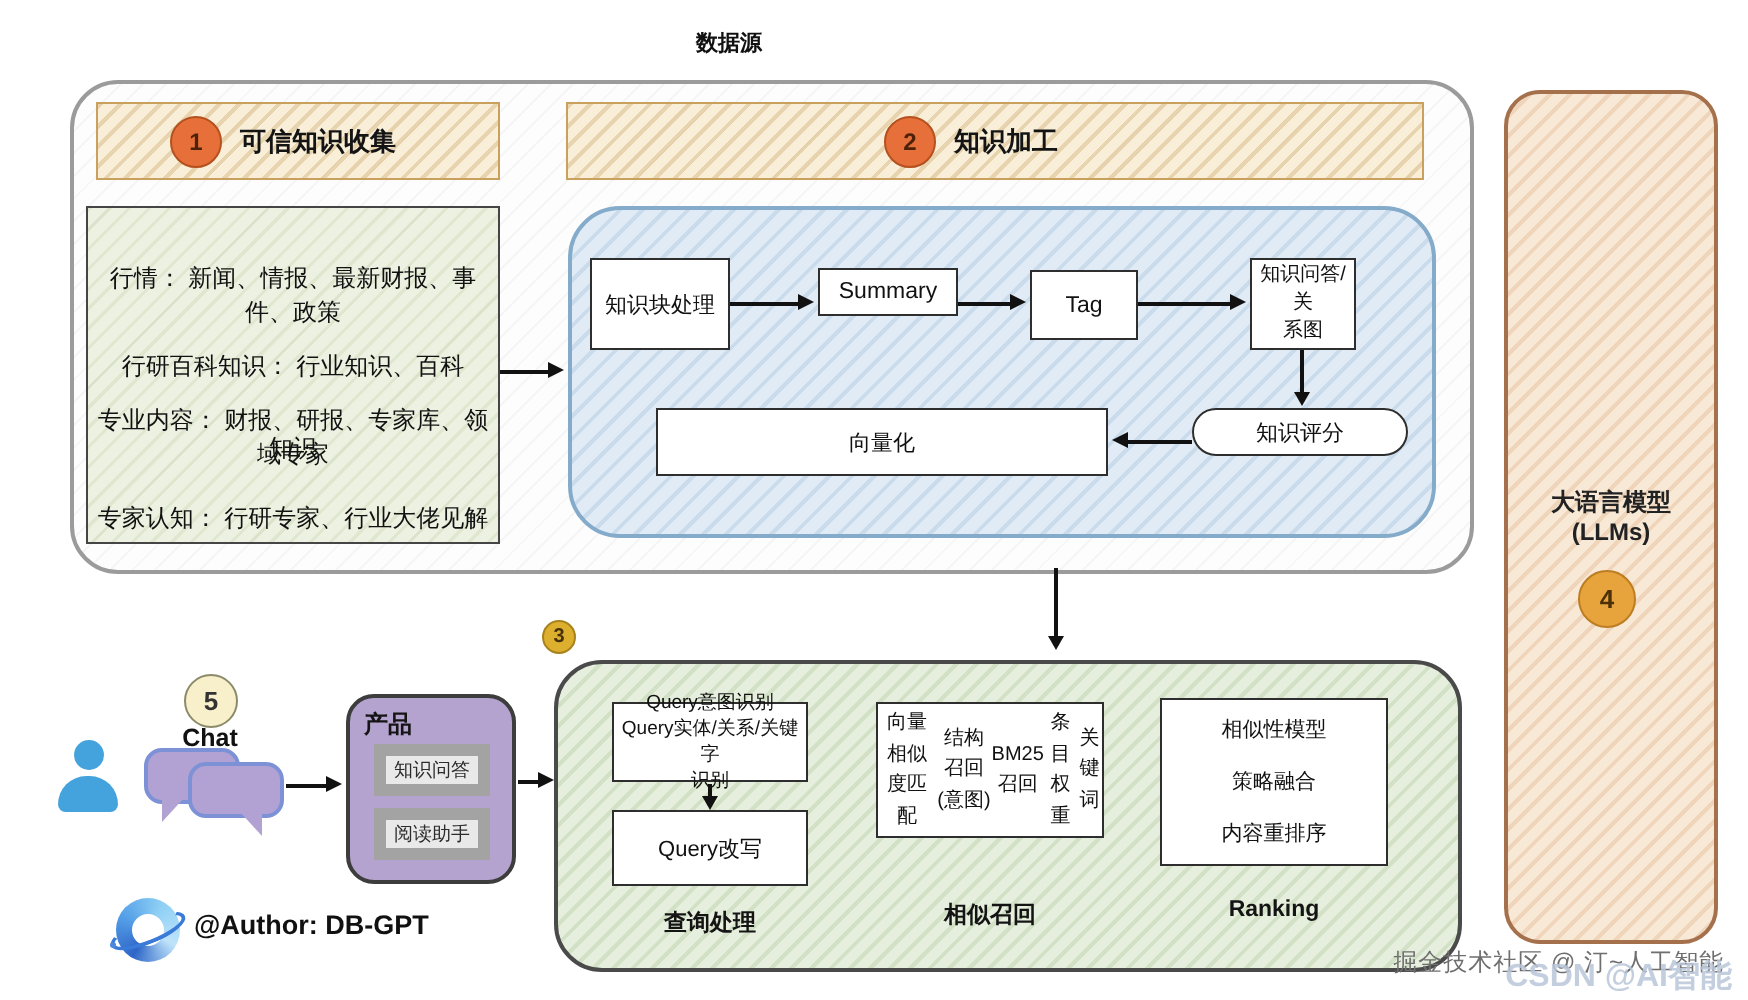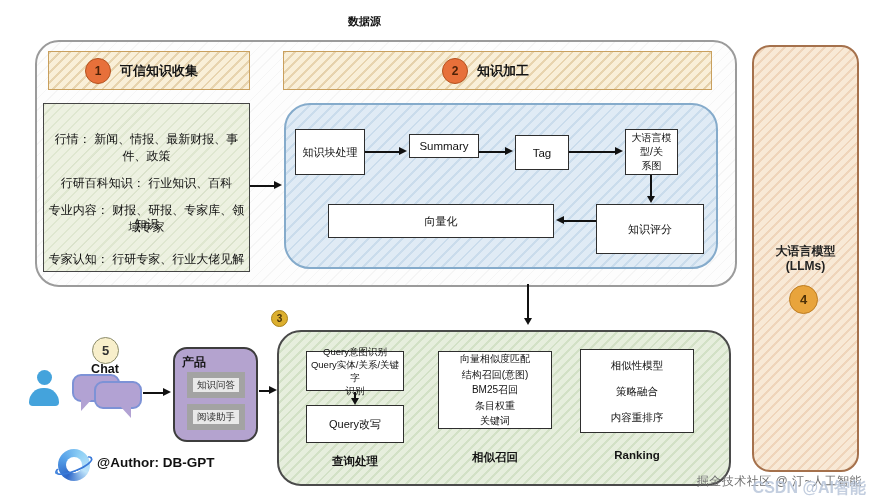--- a/index.html
+++ b/index.html
@@ -156,45 +156,45 @@
   <div class="abs src-line" style="top:175px;">行研百科知识： 行业知识、百科</div>
   <div class="abs src-line" style="top:202px;">专业内容： 财报、研报、专家库、领域专家</div>
   <div class="abs src-line" style="top:216px;">知识</div>
   <div class="abs src-line" style="top:251px;">专家认知： 行研专家、行业大佬见解</div>
 
   <div class="abs bluebox"></div>
   <div class="abs wbox ctr" style="left:295px; top:129px; width:70px; height:46px;">知识块处理</div>
   <div class="abs wbox ctr" style="left:409px; top:134px; width:70px; height:24px; font-size:11.5px;">Summary</div>
   <div class="abs wbox ctr" style="left:515px; top:135px; width:54px; height:35px; font-size:11.5px;">Tag</div>
   <div class="abs wbox ctr" style="left:625px; top:129px; width:53px; height:46px; font-size:10px; flex-direction:column; line-height:14px;">
-    <span>大语言模型/关</span>
+    <span>知识问答/关</span>
     <span>系图</span>
   </div>
   <div class="abs wbox ctr" style="left:328px; top:204px; width:226px; height:34px;">向量化</div>
-  <div class="abs wbox ctr" style="left:596px; top:204px; width:108px; height:50px;">知识评分</div>
+  <div class="abs wbox ctr" style="left:596px; top:204px; width:108px; height:24px;border-radius:17px;">知识评分</div>
 
   <div class="abs llmbox"></div>
   <div class="abs llm-text">
     <div>大语言模型</div>
     <div>(LLMs)</div>
   </div>
   <div class="abs numc amber">4</div>
 
   <div class="abs numc gold">3</div>
   <div class="abs ragbox"></div>
 
   <div class="abs wbox ctr lines" style="left:306px; top:351px; width:98px; height:40px; font-size:9.5px; flex-direction:column; line-height:13px;">
     <p>Query意图识别</p>
     <p>Query实体/关系/关键字</p>
     <p>识别</p>
   </div>
   <div class="abs wbox ctr" style="left:306px; top:405px; width:98px; height:38px;">Query改写</div>
   <div class="abs section-lbl" style="left:306px; top:454px; width:98px;">查询处理</div>
 
-  <div class="abs wbox ctr lines" style="left:438px; top:351px; width:114px; height:78px; font-size:10px; flex-direction:column; line-height:15.5px;">
+  <div class="abs wbox ctr lines" style="left:438px; top:351px; width:114px; height:68px; font-size:10px; flex-direction:row; line-height:15.5px;">
     <p>向量相似度匹配</p>
     <p>结构召回(意图)</p>
     <p>BM25召回</p>
     <p>条目权重</p>
     <p>关键词</p>
   </div>
   <div class="abs section-lbl" style="left:438px; top:450px; width:114px;">相似召回</div>
 
   <div class="abs wbox ctr lines" style="left:580px; top:349px; width:114px; height:84px; font-size:10.5px; flex-direction:column; line-height:26px;">
     <p>相似性模型</p>

